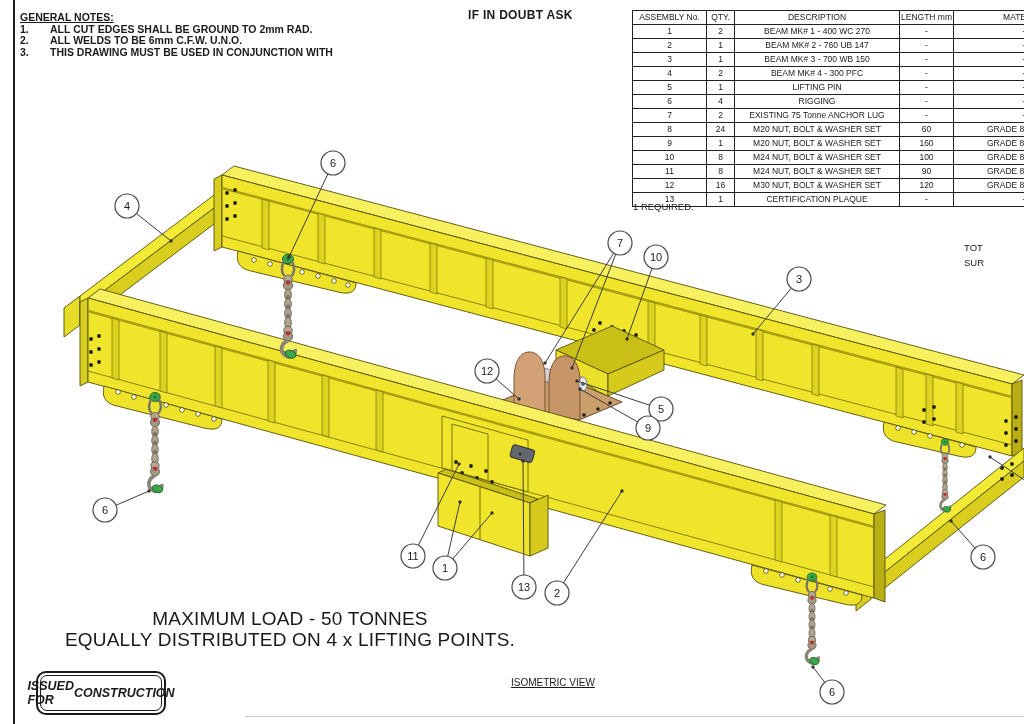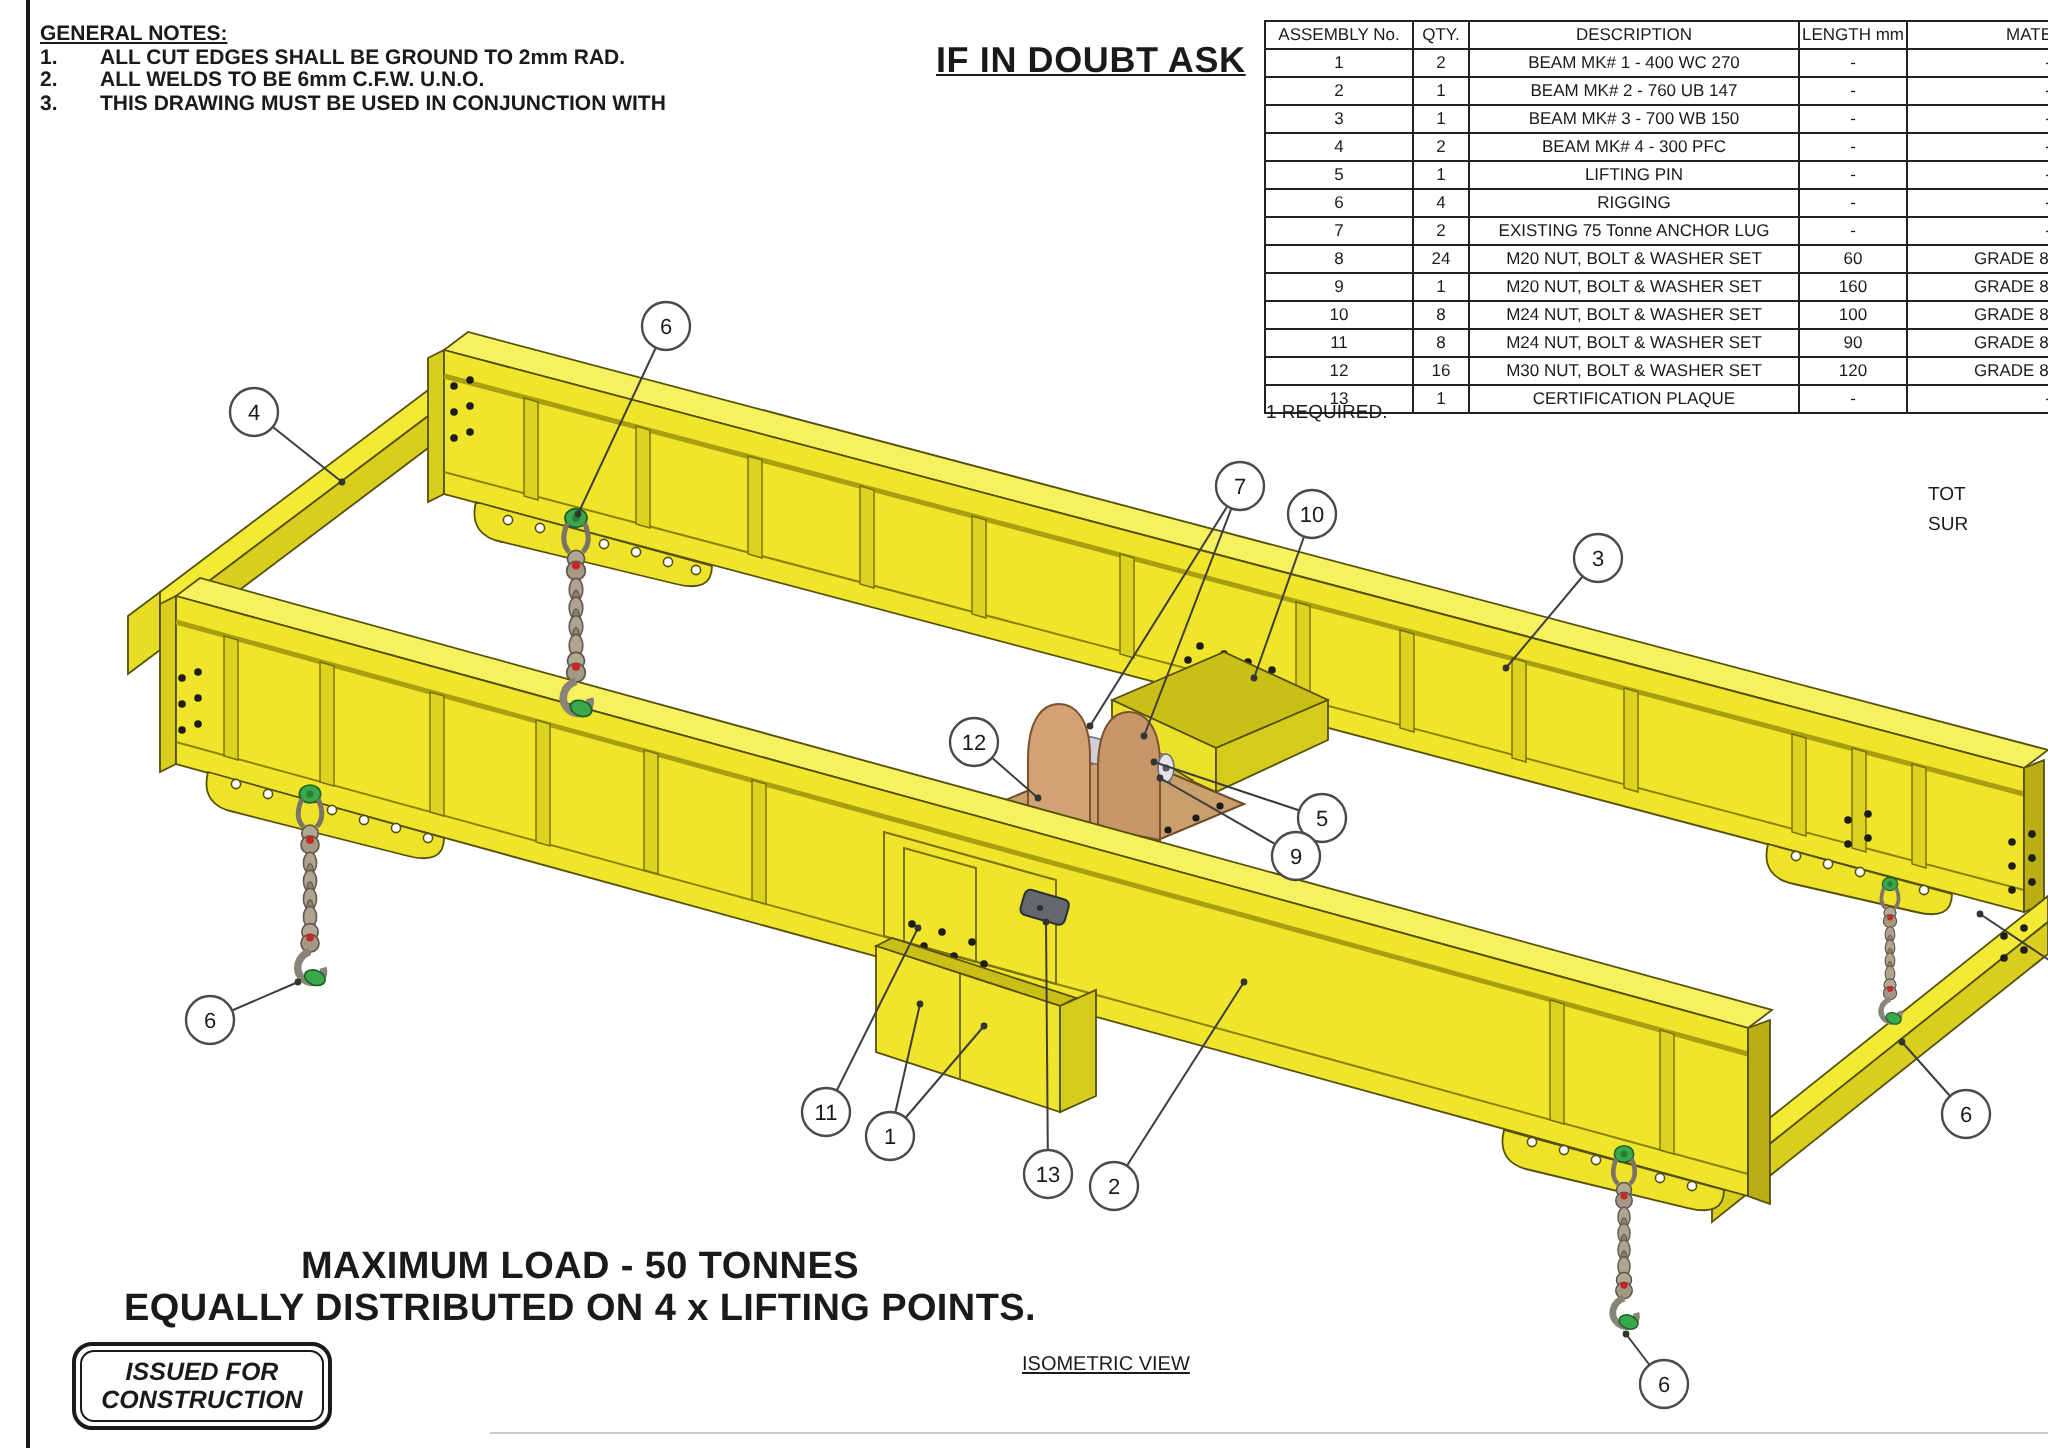--- a/index.html
+++ b/index.html
@@ -8,40 +8,40 @@
   #iso-svg{position:absolute;left:0;top:0;}
   .border-left{position:absolute;left:13px;top:0;width:2px;height:724px;background:#1a1a1a;}
   .bottom-line{position:absolute;left:245px;top:716px;width:779px;height:1px;background:#c9c9c9;}
 
   .notes{position:absolute;left:20px;top:12px;font-size:10.5px;line-height:11.5px;white-space:nowrap;font-weight:bold;}
   .notes-title{text-decoration:underline;}
   .note-row{display:flex;}
   .note-num{width:30px;flex:0 0 30px;}
   .note-cont{margin-left:30px;}
 
-  .doubt{position:absolute;left:468px;top:20px;font-weight:bold;font-size:18px;letter-spacing:.3px;text-decoration:underline;}
+  .doubt{position:absolute;left:468px;top:8px;font-weight:bold;font-size:12px;letter-spacing:.3px;}
 
   table.bom{position:absolute;left:632px;top:10px;border-collapse:collapse;table-layout:fixed;
             width:462px;font-size:8.5px;}
   table.bom th,table.bom td{border:1px solid #222;text-align:center;padding:0 1px;height:13px;
             line-height:13px;white-space:nowrap;overflow:hidden;font-weight:normal;}
   table.bom th{font-weight:normal;}
 
   .footnote{position:absolute;left:633px;top:200px;font-size:9.5px;line-height:13.5px;white-space:nowrap;}
   .truncated{position:absolute;left:964px;top:201px;font-size:9.5px;line-height:14.5px;white-space:nowrap;margin-top:40px;}
 
-  .loadnote{position:absolute;left:40px;top:624px;width:500px;text-align:center;font-weight:bold;
+  .loadnote{position:absolute;left:40px;top:609px;width:500px;text-align:center;font-weight:normal;
             font-size:19px;line-height:20.5px;letter-spacing:.2px;white-space:nowrap;}
 
   .viewlabel{position:absolute;left:511px;top:677px;font-size:10px;font-weight:normal;text-decoration:underline;}
 
   .stamp{position:absolute;left:36px;top:671px;width:130px;height:44px;border:2px solid #1a1a1a;
          border-radius:10px;padding:2px;box-sizing:border-box;background:#fff;}
   .stamp-inner{width:100%;height:100%;border:1.5px solid #1a1a1a;border-radius:7px;display:flex;
-         flex-direction:column;align-items:center;justify-content:center;font-style:italic;
+         flex-direction:row;align-items:center;justify-content:center;font-style:italic;
          font-weight:bold;font-size:12.5px;line-height:14px;box-sizing:border-box;}
 </style>
 </head>
 <body>
 
 <div id="sheet">
 
   <svg id="iso-svg" width="1024" height="724" viewBox="0 0 1024 724">
     <defs>
       <g id="chain-def">

